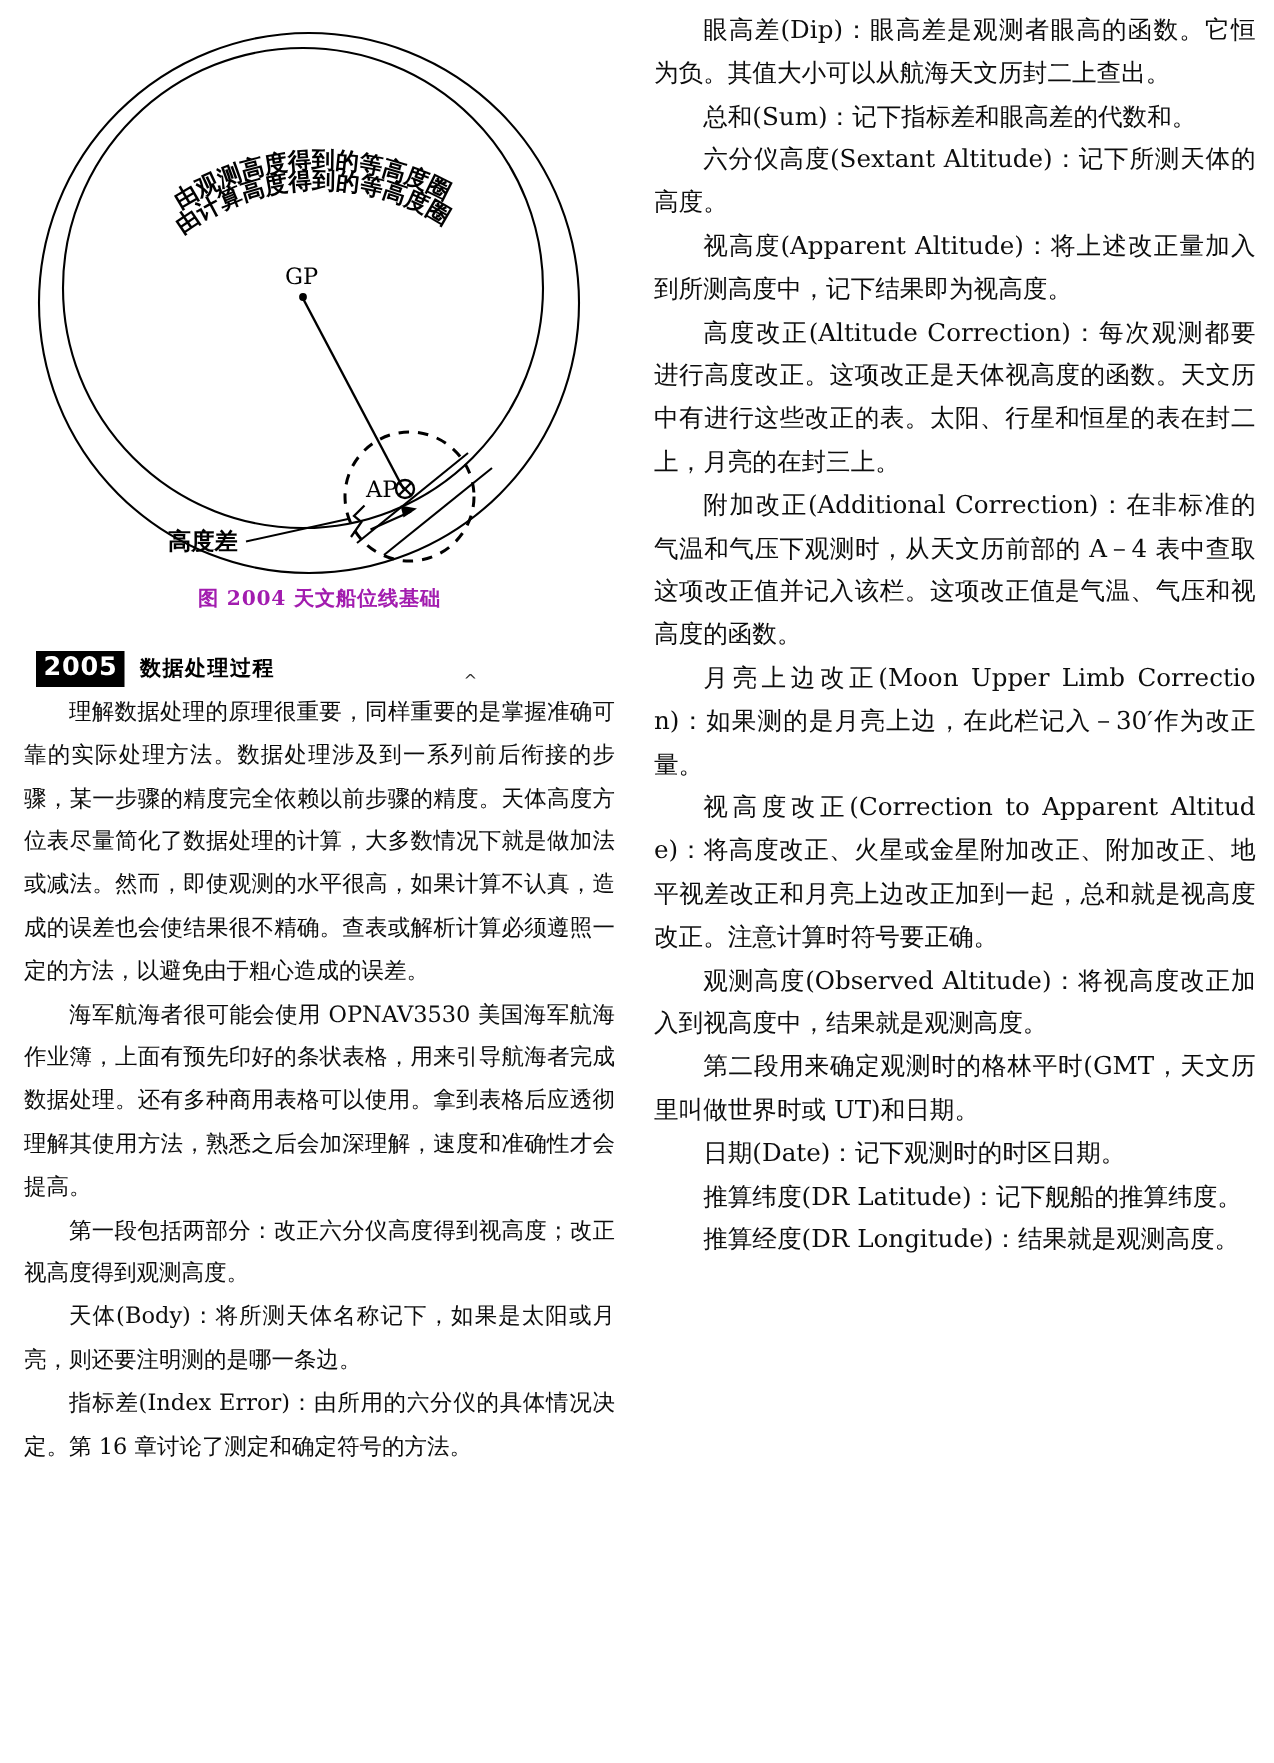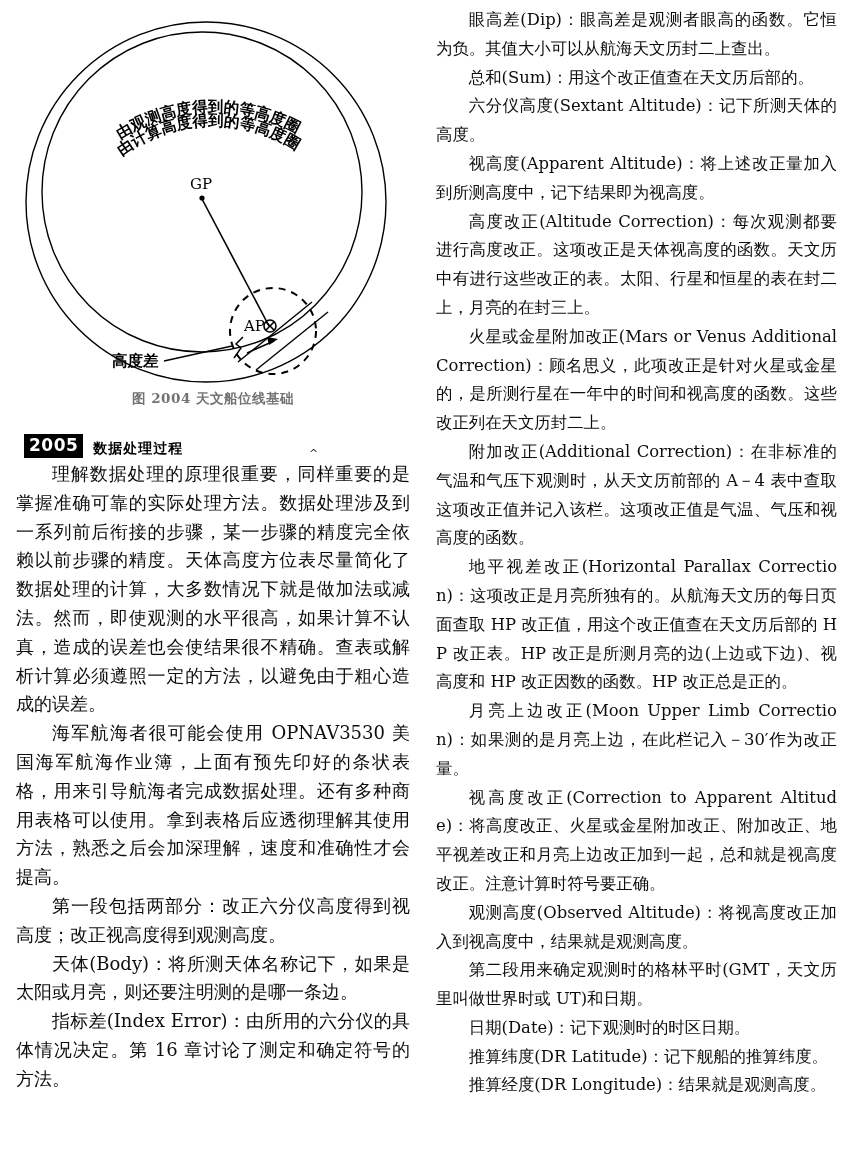--- a/index.html
+++ b/index.html
@@ -45,27 +45,27 @@
     height: 388px;
   }
   .figure-caption {
     text-align: center;
     font-family: "DejaVu Serif", serif;
     font-weight: bold;
     font-size: 13.5px;
     letter-spacing: 0.5px;
     margin-top: -4px;
     margin-bottom: 0;
-    color: #737373;
+    color: #a21caf;
   }
 
   
   .section-header {
     display: flex;
-    align-items: flex-end;
+    align-items: center;
     margin-top: 26px;
     margin-bottom: 2px;
     padding-left: 8px;
   }
   .section-number {
     background: #000000;
     color: #ffffff;
     font-family: "DejaVu Sans", sans-serif;
     font-weight: bold;
     font-size: 17px;
@@ -78,21 +78,21 @@
     font-weight: bold;
     font-size: 14px;
     margin-left: 10px;
     letter-spacing: 1px;
   }
 
   
   .body-text p {
     margin: 0;
     font-family: "DejaVu Serif", serif;
-    font-size: 18px;
+    font-size: 15px;
     line-height: 28.8px;
     text-align: justify;
     text-justify: inter-ideograph;
     text-indent: 2em;
     letter-spacing: 0px;
     word-break: break-all;
     color: #0d0d0d;
   }
   .column.right .body-text p {
     font-size: 16.4px;
@@ -181,27 +181,25 @@
       <p>海军航海者很可能会使用 OPNAV3530 美国海军航海作业簿，上面有预先印好的条状表格，用来引导航海者完成数据处理。还有多种商用表格可以使用。拿到表格后应透彻理解其使用方法，熟悉之后会加深理解，速度和准确性才会提高。</p>
       <p>第一段包括两部分：改正六分仪高度得到视高度；改正视高度得到观测高度。</p>
       <p>天体(Body)：将所测天体名称记下，如果是太阳或月亮，则还要注明测的是哪一条边。</p>
       <p>指标差(Index Error)：由所用的六分仪的具体情况决定。第 16 章讨论了测定和确定符号的方法。</p>
     </div>
   </div>
 
   <div class="column right">
     <div class="body-text">
       <p>眼高差(Dip)：眼高差是观测者眼高的函数。它恒为负。其值大小可以从航海天文历封二上查出。</p>
-      <p>总和(Sum)：用这个改正值查在天文历后部的。</p>
+      <p>总和(Sum)：记下指标差和眼高差的代数和。</p>
       <p>六分仪高度(Sextant Altitude)：记下所测天体的高度。</p>
       <p>视高度(Apparent Altitude)：将上述改正量加入到所测高度中，记下结果即为视高度。</p>
       <p>高度改正(Altitude Correction)：每次观测都要进行高度改正。这项改正是天体视高度的函数。天文历中有进行这些改正的表。太阳、行星和恒星的表在封二上，月亮的在封三上。</p>
-      <p>火星或金星附加改正(Mars or Venus Additional Correction)：顾名思义，此项改正是针对火星或金星的，是所测行星在一年中的时间和视高度的函数。这些改正列在天文历封二上。</p>
       <p>附加改正(Additional Correction)：在非标准的气温和气压下观测时，从天文历前部的 A－4 表中查取这项改正值并记入该栏。这项改正值是气温、气压和视高度的函数。</p>
-      <p>地平视差改正(Horizontal Parallax Correction)：这项改正是月亮所独有的。从航海天文历的每日页面查取 HP 改正值，用这个改正值查在天文历后部的 HP 改正表。HP 改正是所测月亮的边(上边或下边)、视高度和 HP 改正因数的函数。HP 改正总是正的。</p>
       <p>月亮上边改正(Moon Upper Limb Correction)：如果测的是月亮上边，在此栏记入－30′作为改正量。</p>
       <p>视高度改正(Correction to Apparent Altitude)：将高度改正、火星或金星附加改正、附加改正、地平视差改正和月亮上边改正加到一起，总和就是视高度改正。注意计算时符号要正确。</p>
       <p>观测高度(Observed Altitude)：将视高度改正加入到视高度中，结果就是观测高度。</p>
       <p>第二段用来确定观测时的格林平时(GMT，天文历里叫做世界时或 UT)和日期。</p>
       <p>日期(Date)：记下观测时的时区日期。</p>
       <p>推算纬度(DR Latitude)：记下舰船的推算纬度。</p>
       <p>推算经度(DR Longitude)：结果就是观测高度。</p>
     </div>
   </div>
 

